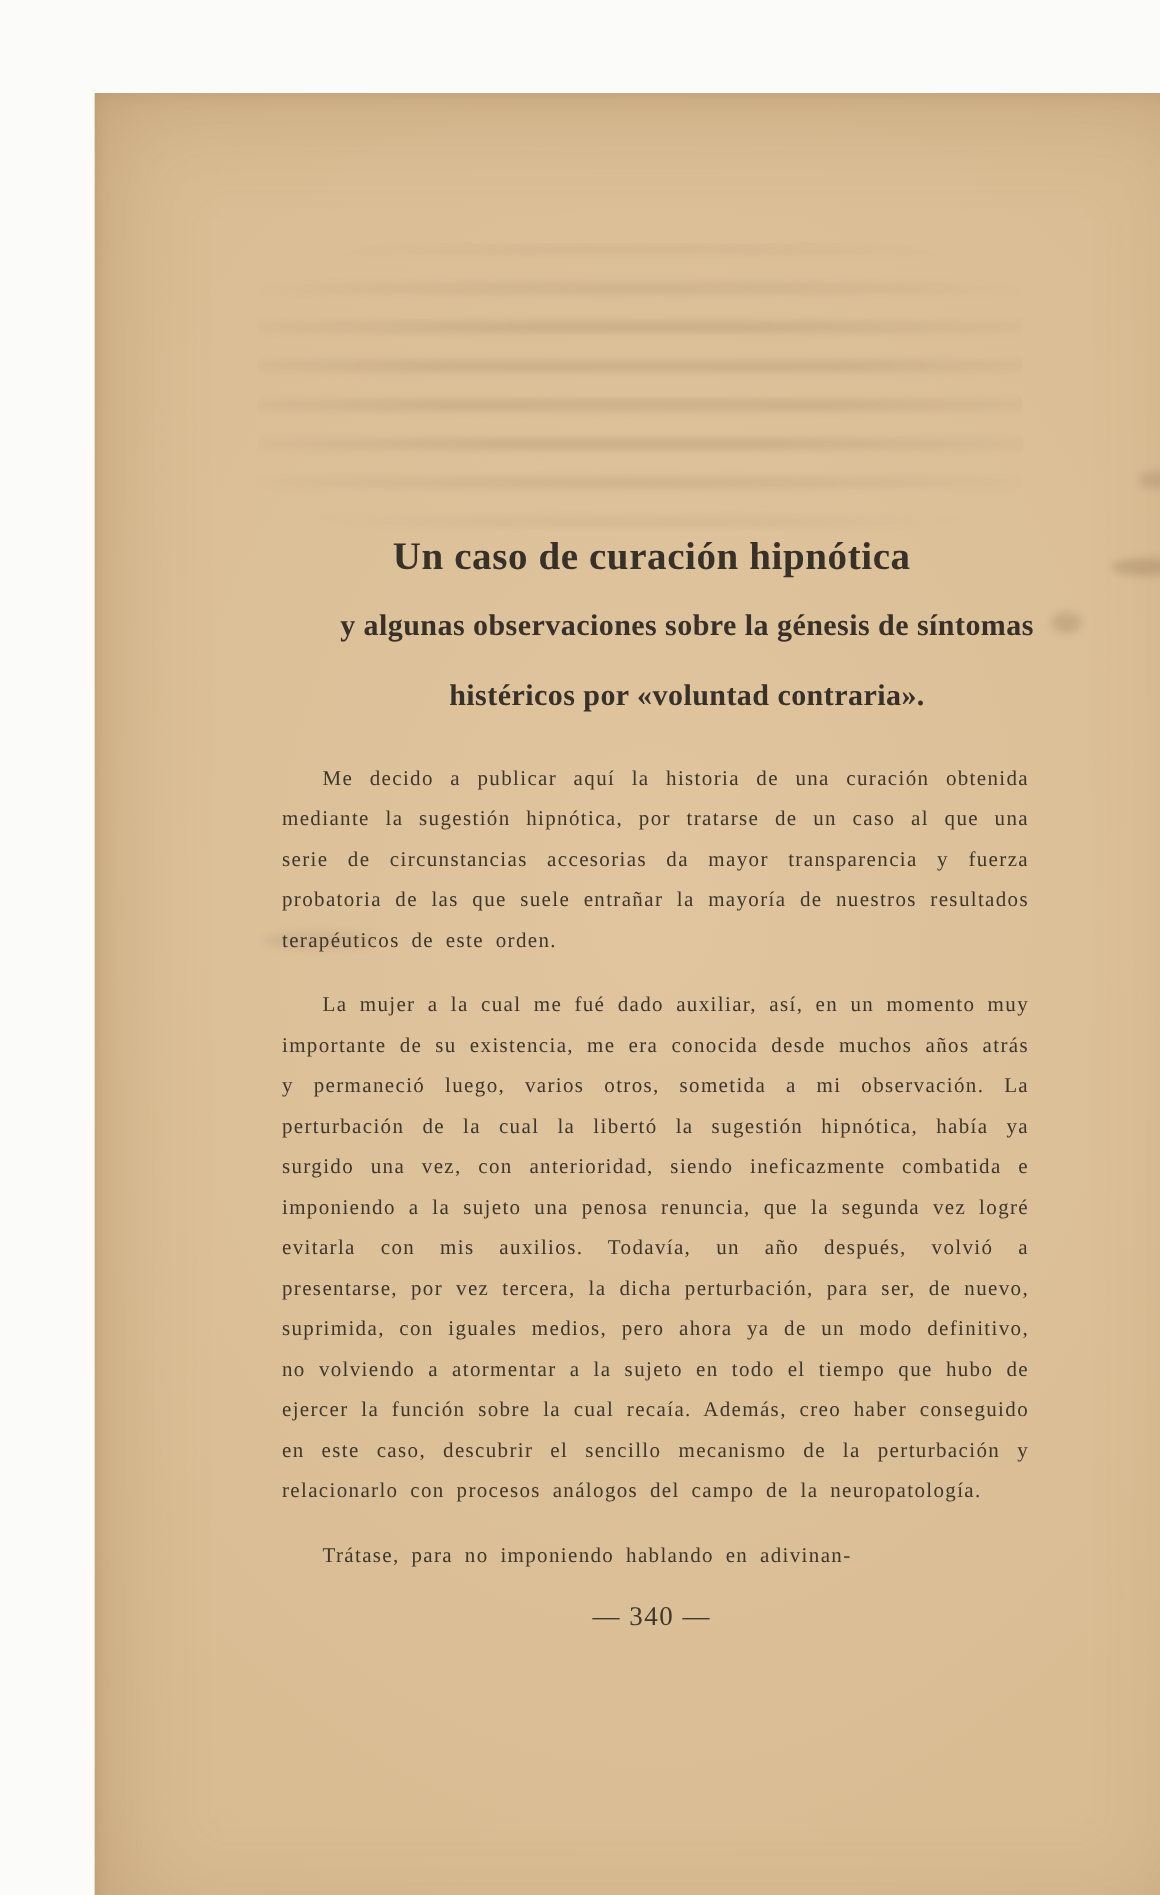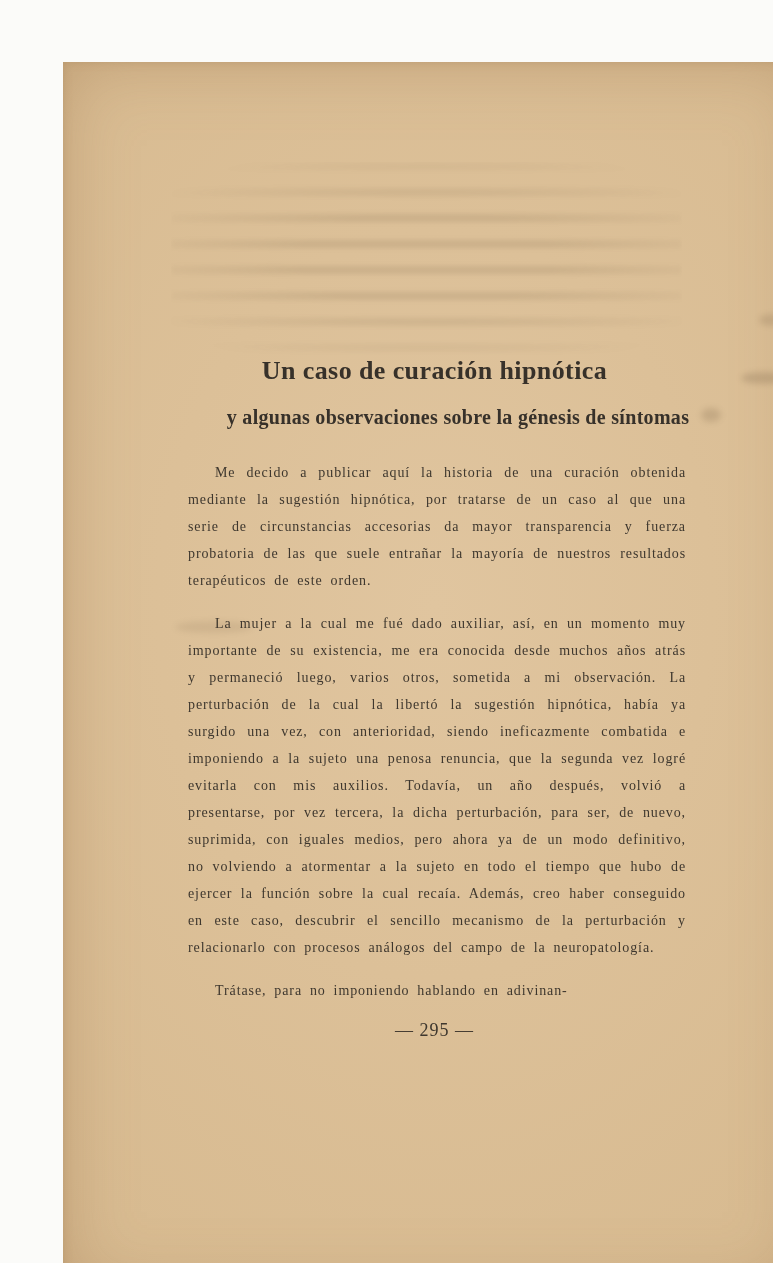--- a/index.html
+++ b/index.html
@@ -99,24 +99,25 @@
   <div class="smudge s2"></div>
   <div class="smudge s3"></div>
   <div class="smudge s4"></div>
 
   <div class="content">
 
     <h1 class="title">Un caso de curación hipnótica</h1>
 
     <h2 class="subtitle">
       <span class="sub-line">y algunas observaciones sobre la génesis de síntomas</span>
+      <span class="sub-line">histéricos por «voluntad contraria».</span>
     </h2>
 
     <div class="body">
       <p class="para">Me decido a publicar aquí la historia de una curación obtenida mediante la sugestión hipnótica, por tratarse de un caso al que una serie de circunstancias accesorias da mayor transparencia y fuerza probatoria de las que suele entrañar la mayoría de nuestros resultados terapéuticos de este orden.</p>
       <p class="para">La mujer a la cual me fué dado auxiliar, así, en un momento muy importante de su existencia, me era conocida desde muchos años atrás y permaneció luego, varios otros, sometida a mi observación. La perturbación de la cual la libertó la sugestión hipnótica, había ya surgido una vez, con anterioridad, siendo ineficazmente combatida e imponiendo a la sujeto una penosa renuncia, que la segunda vez logré evitarla con mis auxilios. Todavía, un año después, volvió a presentarse, por vez tercera, la dicha perturbación, para ser, de nuevo, suprimida, con iguales medios, pero ahora ya de un modo definitivo, no volviendo a atormentar a la sujeto en todo el tiempo que hubo de ejercer la función sobre la cual recaía. Además, creo haber conseguido en este caso, descubrir el sencillo mecanismo de la perturbación y relacionarlo con procesos análogos del campo de la neuropatología.</p>
       <p class="para">Trátase, para no imponiendo hablando en adivinan-</p>
     </div>
 
-    <div class="pagenum">— 295 —</div>
+    <div class="pagenum">— 340 —</div>
 
   </div>
 </div>
 
 </body></html>

